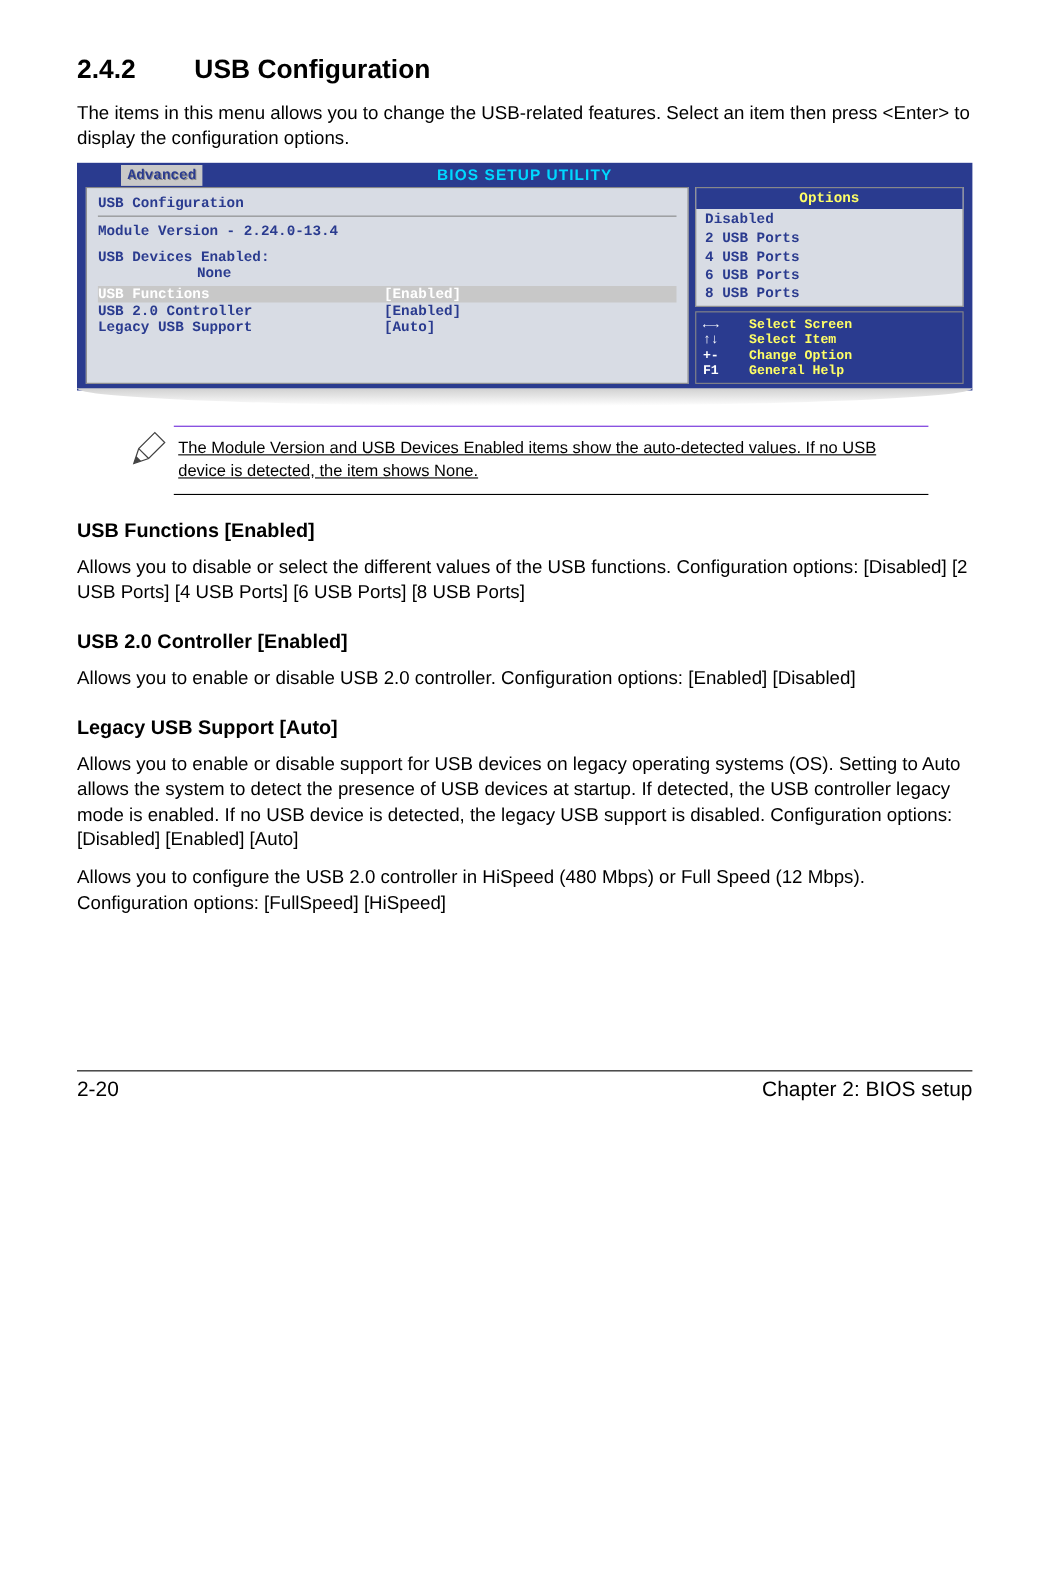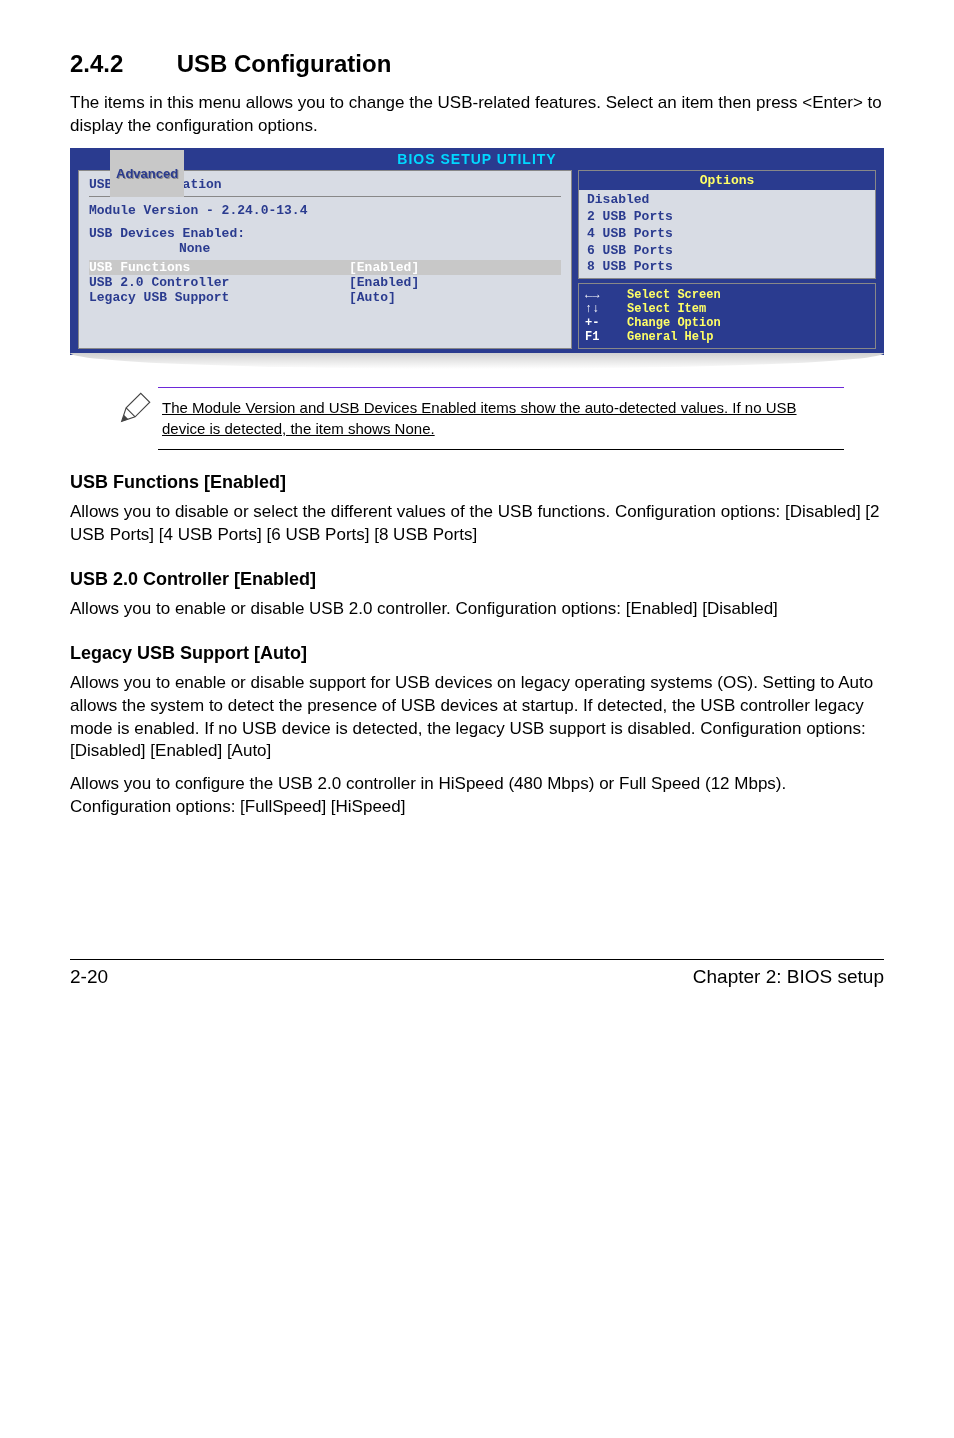--- a/index.html
+++ b/index.html
@@ -17,21 +17,21 @@
     font-weight: bold;
     margin: 0 0 14px 0;
   }
   h2.section-title .num {
     display: inline-block;
     min-width: 100px;
   }
   p.body-text {
     font-size: 17px;
     line-height: 1.35;
-    margin: 0 0 10px 0;
+    margin: 12px 0 10px 0;
   }
   h3.sub-heading {
     font-size: 18px;
     font-weight: bold;
     margin: 22px 0 8px 0;
   }
   
   .bios-wrap {
     background: #fff;
     margin-top: 6px;
@@ -49,24 +49,24 @@
     text-align: center;
     letter-spacing: 1px;
     line-height: 22px;
   }
   .bios-tab {
     position: absolute;
     left: 40px;
     top: 2px;
     background: #c8c8c8;
     color: #2a3b8f;
-    font-family: Liberation Sans, sans-serif;
-    font-weight: bold;
-    font-size: 13px;
-    padding: 16px 6px;
+    font-family: Liberation Mono, monospace;
+    font-weight: bold;
+    font-size: 13px;
+    padding: 2px 6px;
     text-shadow: 1px 1px 0 #888;
   }
   .bios-inner {
     background: #2a3b8f;
     padding: 0 8px 6px 8px;
   }
   .bios-columns {
     display: flex;
     gap: 6px;
   }
@@ -87,21 +87,21 @@
   .bios-row {
     display: flex;
   }
   .bios-row .lbl { width: 260px; }
   .bios-row .val { }
   .highlight-row {
     background: #c8c8c8;
     color: #ffffff;
   }
   .bios-right {
-    width: 298px;
+    width: 244px;
     display: flex;
     flex-direction: column;
     gap: 4px;
   }
   .bios-right-top, .bios-right-bottom {
     background: #2a3b8f;
     border: 1px solid #888;
     background: #d8dce4;
   }
   .bios-options-hdr {

